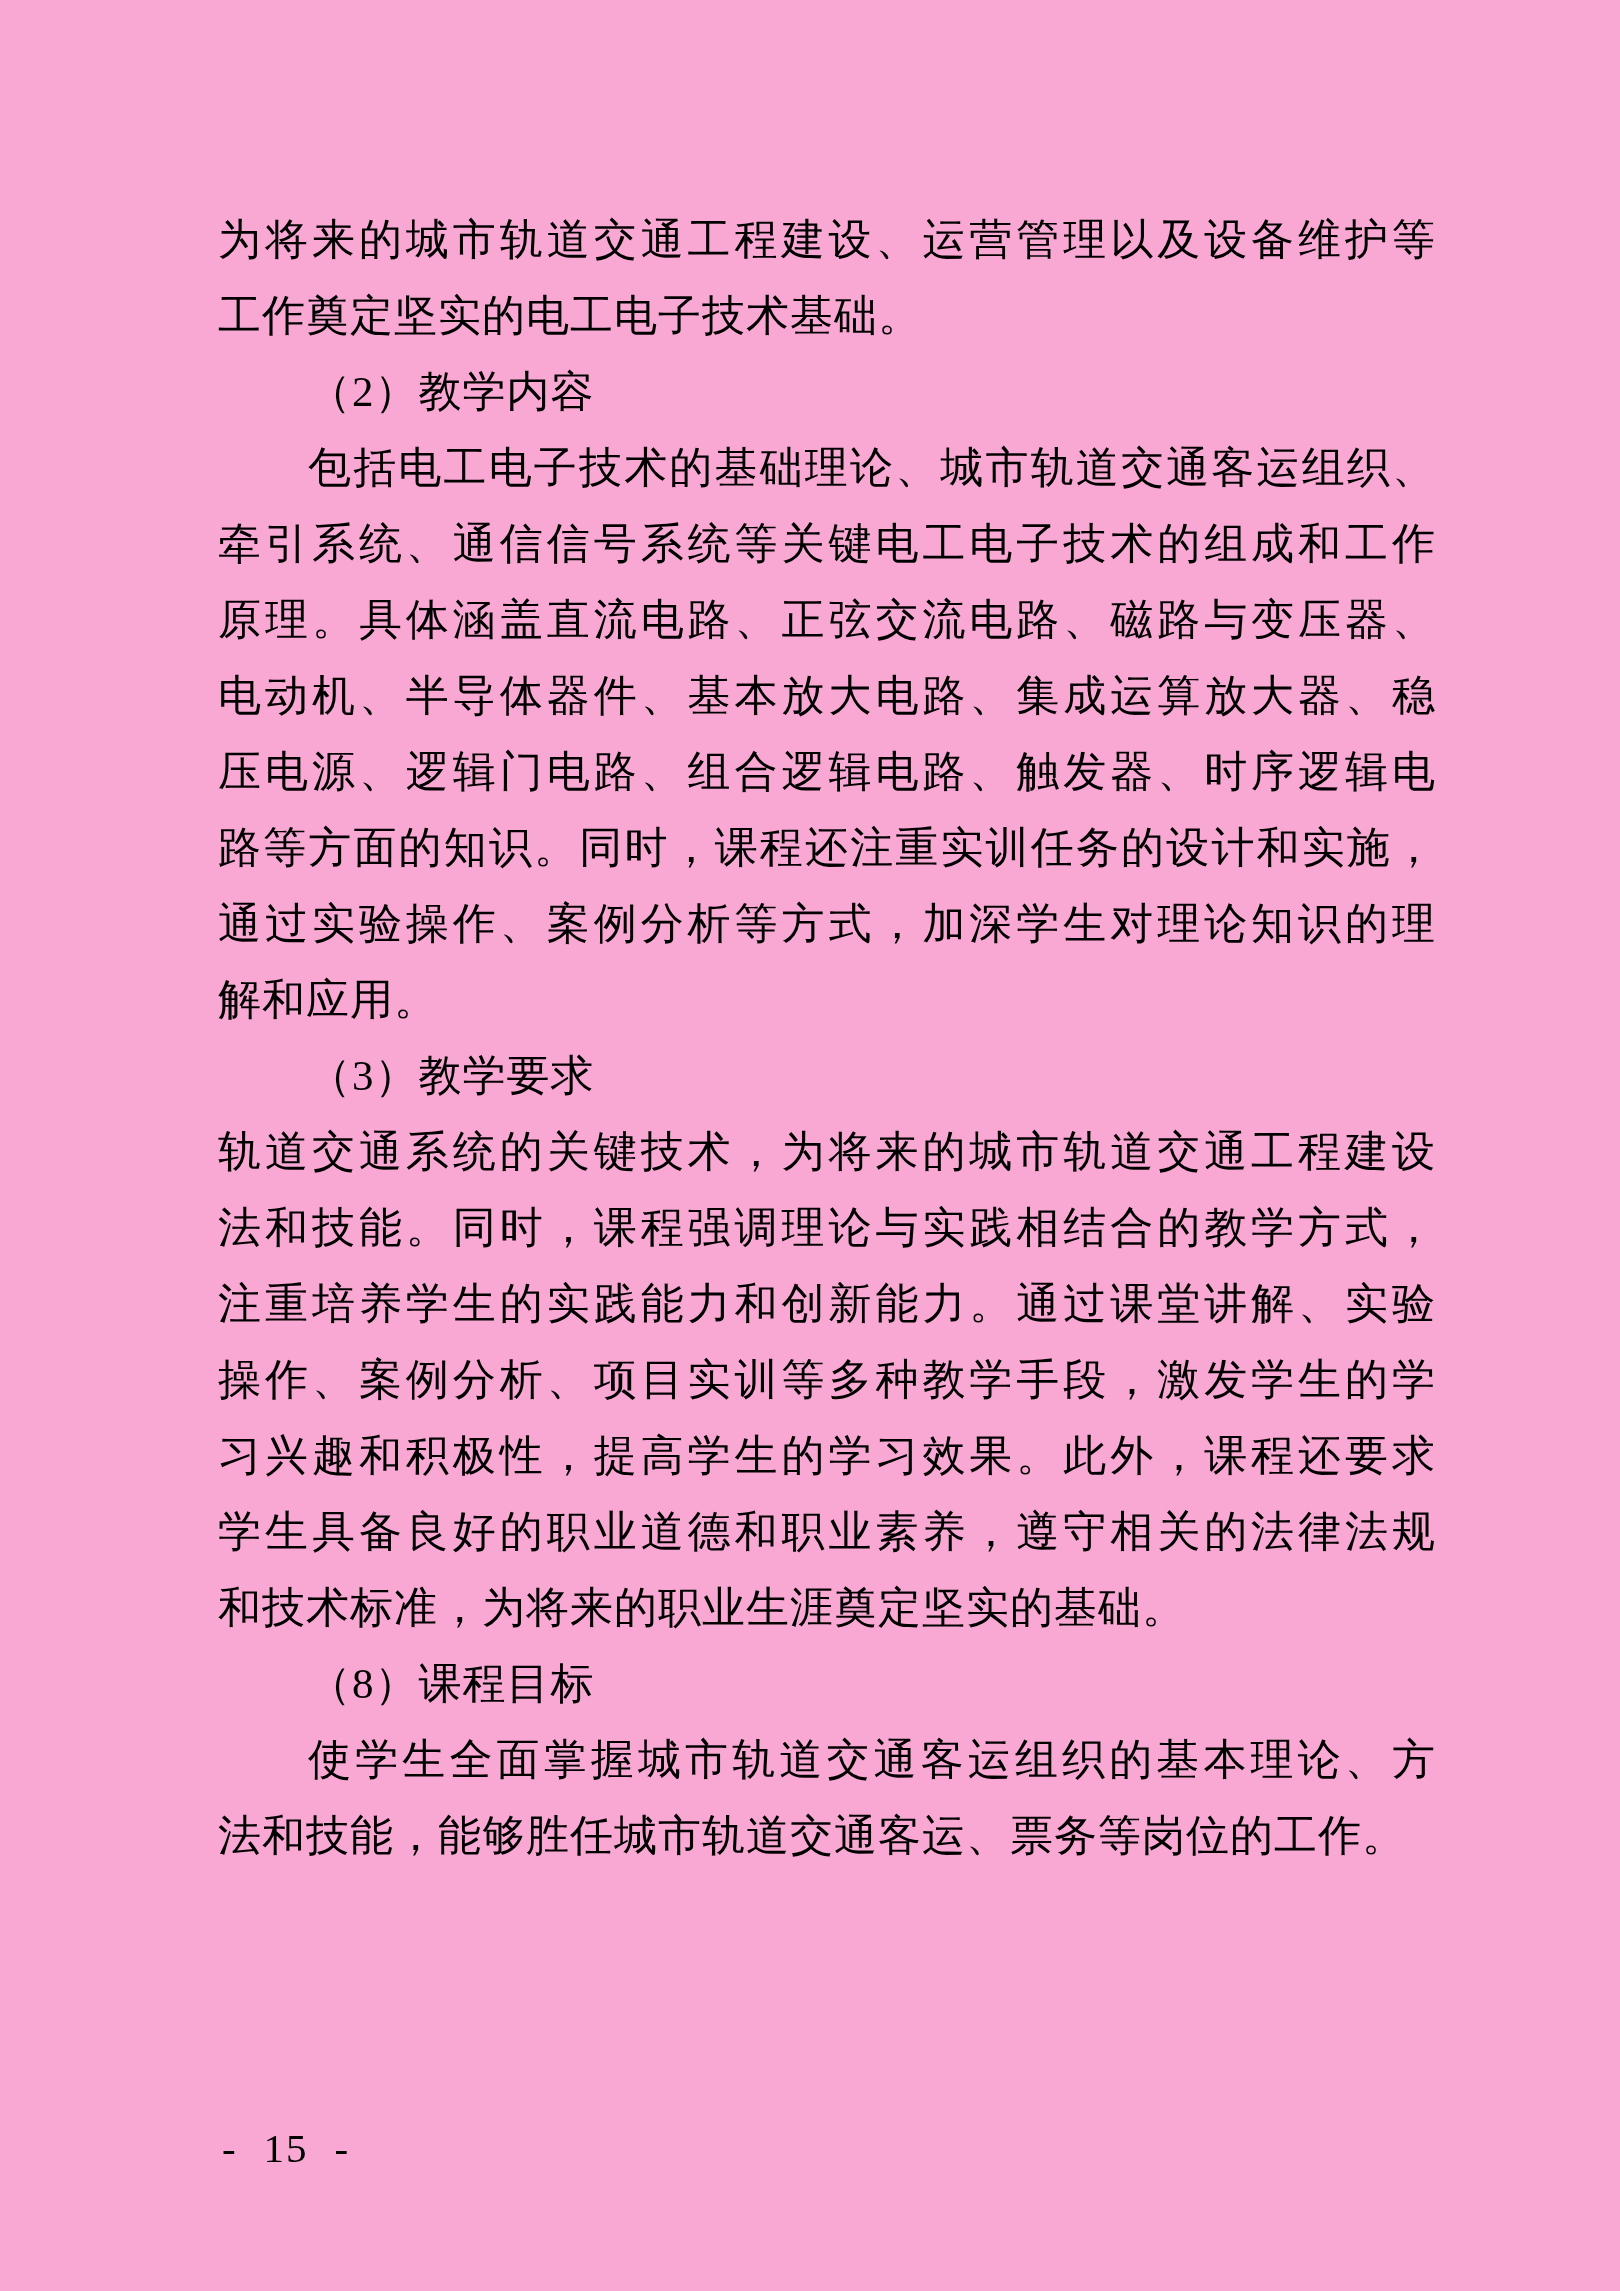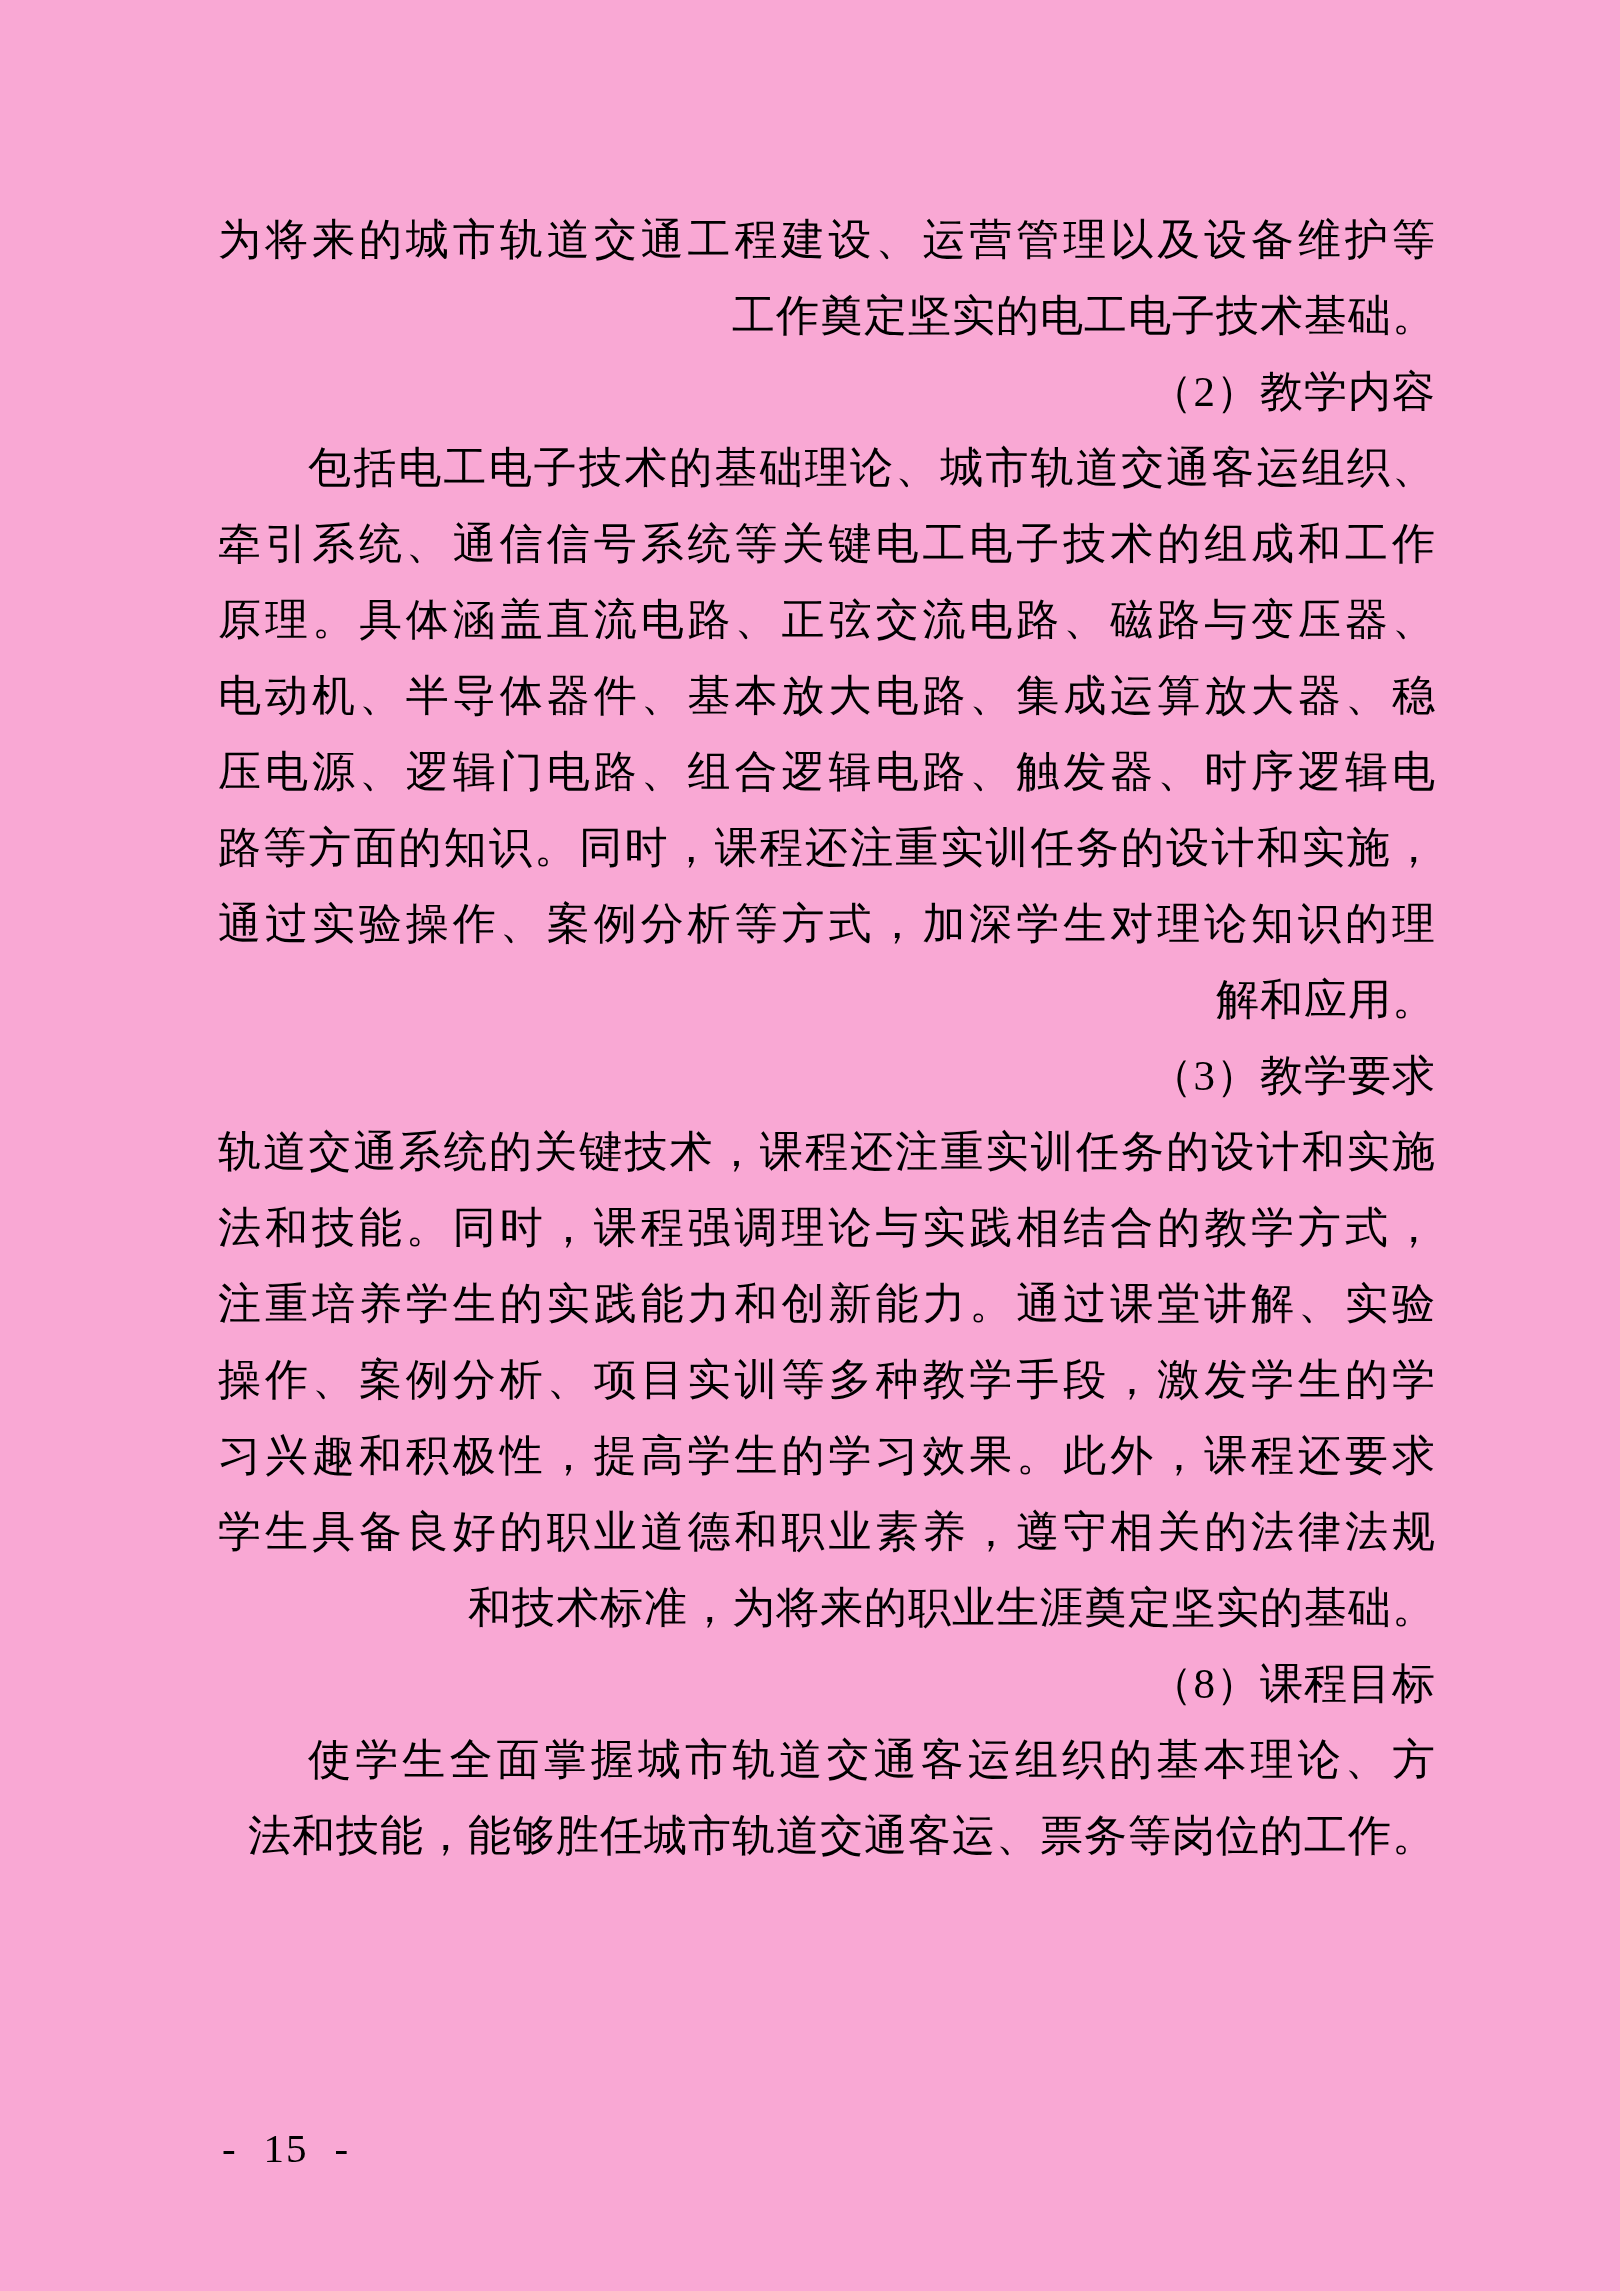--- a/index.html
+++ b/index.html
@@ -20,21 +20,20 @@
     position: absolute;
     left: 218px;
     top: 202px;
     width: 1218px;
   }
   .line {
     font-size: 43px;
     line-height: 76px;
     letter-spacing: 1px;
     color: #000000;
-    text-align: right;
   }
   .j {
     text-align: justify;
     text-align-last: justify;
   }
   .ind {
     padding-left: 90px;
   }
   .bold {
     font-weight: 700;
@@ -60,21 +59,21 @@
     <div class="line ind">（2）教学内容</div>
     <div class="line ind j">包括电工电子技术的基础理论、城市轨道交通客运组织、</div>
     <div class="line j">牵引系统、通信信号系统等关键电工电子技术的组成和工作</div>
     <div class="line j">原理。具体涵盖直流电路、正弦交流电路、磁路与变压器、</div>
     <div class="line j">电动机、半导体器件、基本放大电路、集成运算放大器、稳</div>
     <div class="line j">压电源、逻辑门电路、组合逻辑电路、触发器、时序逻辑电</div>
     <div class="line j">路等方面的知识。同时，课程还注重实训任务的设计和实施，</div>
     <div class="line j">通过实验操作、案例分析等方式，加深学生对理论知识的理</div>
     <div class="line">解和应用。</div>
     <div class="line ind">（3）教学要求</div>
-    <div class="line j">轨道交通系统的关键技术，课程还注重实训任务的设计和实施</div>
+    <div class="line j">轨道交通系统的关键技术，为将来的城市轨道交通工程建设</div>
     <div class="line j">法和技能。同时，课程强调理论与实践相结合的教学方式，</div>
     <div class="line j">注重培养学生的实践能力和创新能力。通过课堂讲解、实验</div>
     <div class="line j">操作、案例分析、项目实训等多种教学手段，激发学生的学</div>
     <div class="line j">习兴趣和积极性，提高学生的学习效果。此外，课程还要求</div>
     <div class="line j">学生具备良好的职业道德和职业素养，遵守相关的法律法规</div>
     <div class="line">和技术标准，为将来的职业生涯奠定坚实的基础。</div>
     <div class="line ind">（8）课程目标</div>
     <div class="line ind j">使学生全面掌握城市轨道交通客运组织的基本理论、方</div>
     <div class="line">法和技能，能够胜任城市轨道交通客运、票务等岗位的工作。</div>
   </div>

